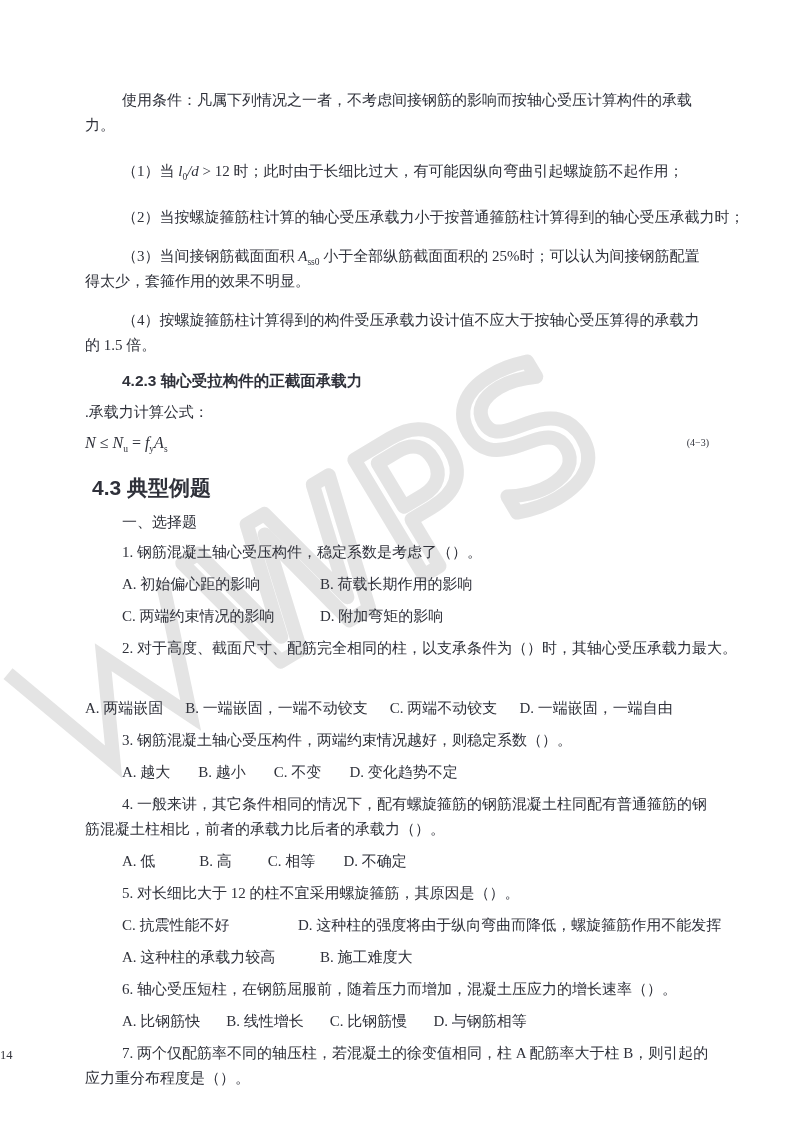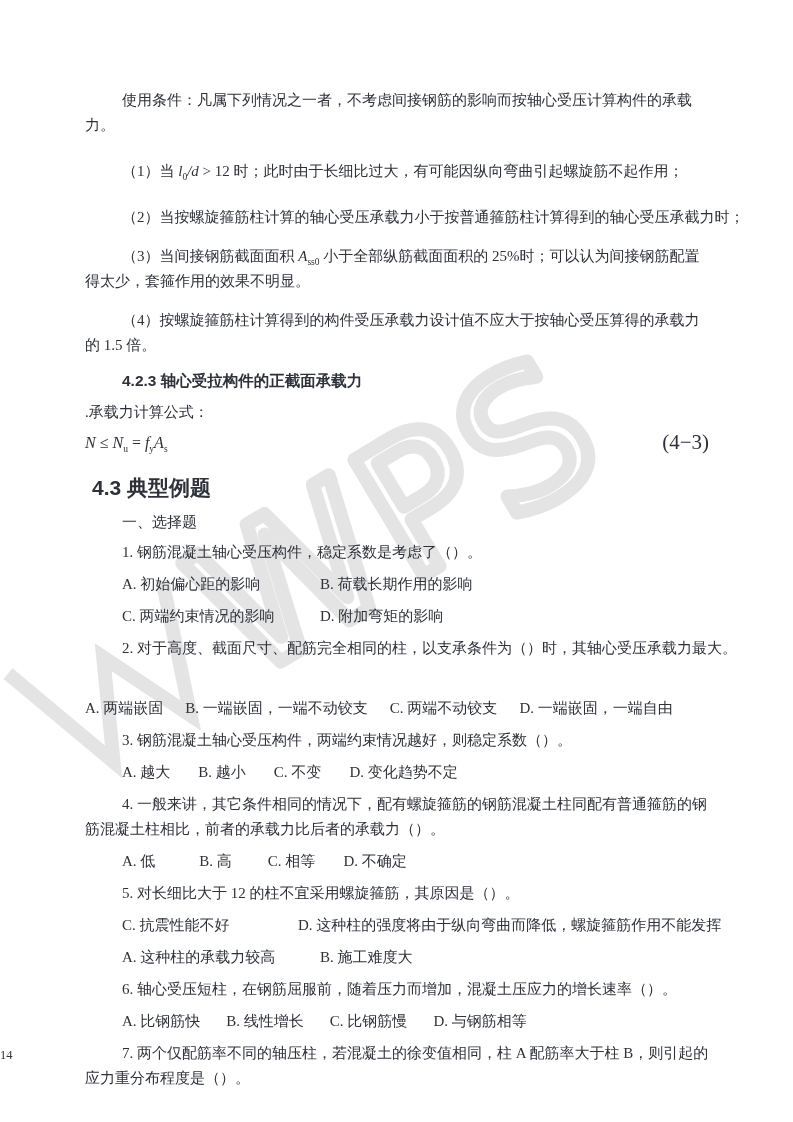--- a/index.html
+++ b/index.html
@@ -30,21 +30,21 @@
     font-weight:bold; font-size:15.5px; margin-bottom:7px;
   }
   .h43 {
     font-family:"Liberation Sans","DejaVu Sans",sans-serif;
     font-weight:bold; font-size:21px; margin-left:7px; margin-bottom:10px;
   }
   .mi { font-style:italic; }
   sub { font-size:9.5px; line-height:0; }
   .formula-row { position:relative; margin-bottom:20px; }
   .formula { display:block; text-align:left; font-size:16px; }
-  .eqno { position:absolute; right:2px; top:0; font-size:21px; }
+  .eqno { position:absolute; right:2px; top:0; font-size:10px; }
   .colA  { display:inline-block; width:198px; }
   .colA2 { display:inline-block; width:176px; }
   .g28 { margin-right:28px; }
   .g26 { margin-right:26px; }
   .g44 { margin-right:44px; }
   .g36 { margin-right:36px; }
   .optflex { display:flex; gap:22px; white-space:nowrap;margin-top:35px; }
   .pagenum {
     position:absolute; left:0; top:1048px; width:793px;
     text-align:left; font-size:12.5px; color:#33343c; z-index:1;

